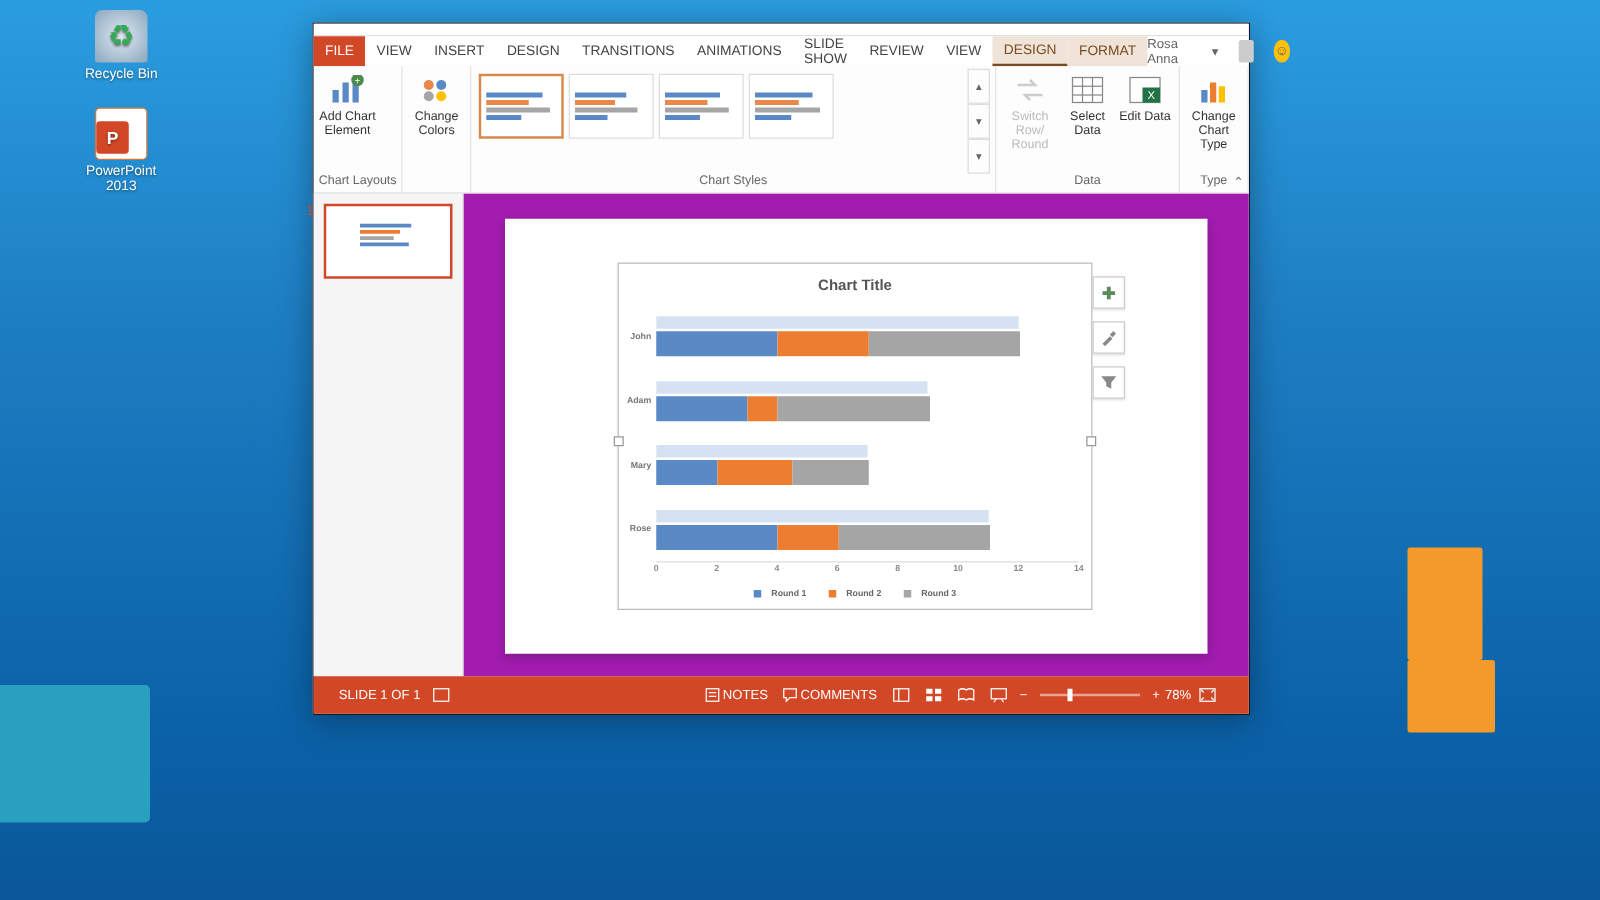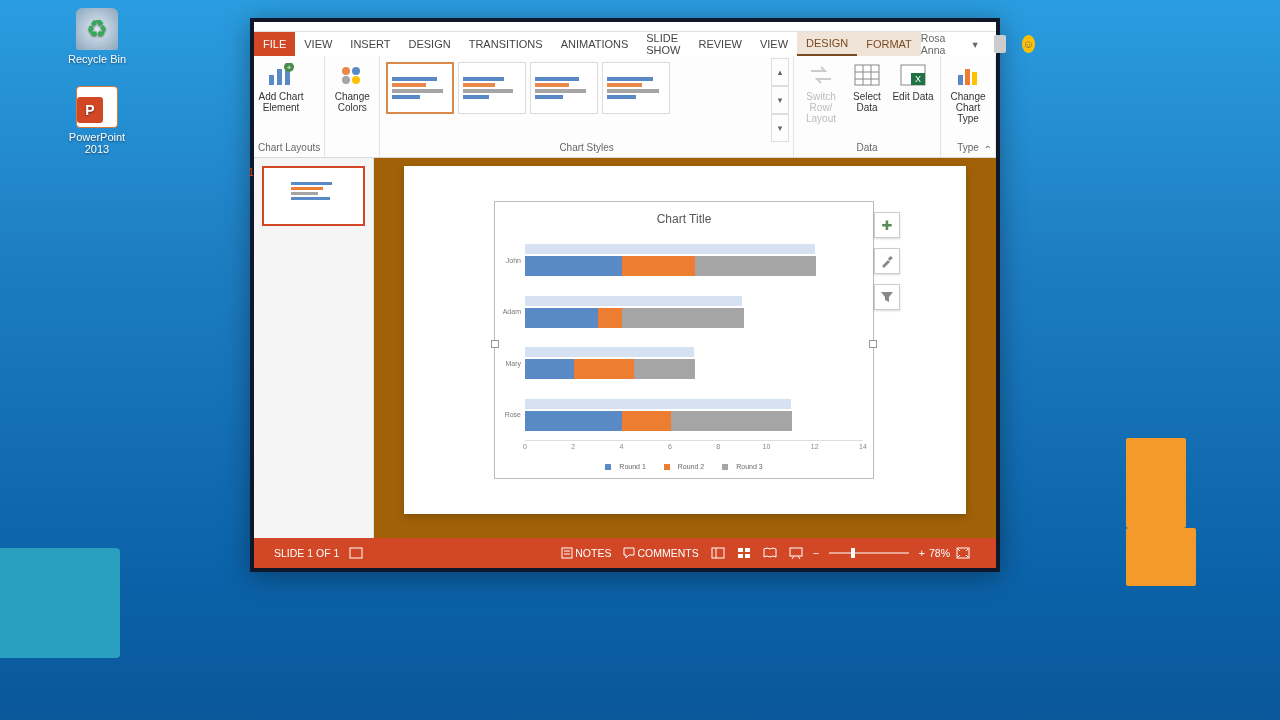--- a/index.html
+++ b/index.html
@@ -17,21 +17,21 @@
 .desk-icon { position:absolute; text-align:center; width:70px; color:#fff; font-size:11px; text-shadow:0 1px 2px rgba(0,0,0,.5); }
 .desk-icon .ic { width:42px; height:42px; margin:0 auto 3px; display:flex; align-items:center; justify-content:center; font-size:24px; }
 .recycle { top:8px; left:62px; }
 .recycle .ic { background: radial-gradient(#dfe9f2, #8aa6bd); border-radius:6px 6px 2px 2px; color:#3a5; }
 .pptx { top:86px; left:62px; }
 .pptx .ic { background:#fff; border-radius:4px; border:1px solid #d37a3a; }
 .pptx .pp { width:26px; height:26px; background:#d24726; color:#fff; border-radius:3px; display:flex; align-items:center; justify-content:center; font-weight:bold; font-size:14px; margin-left:-14px; margin-top:6px; }
 
 .window {
   position:absolute; left:250px; top:18px; width:750px; height:554px;
-  background:#f4f4f4; border:4px solid #0f172a; box-shadow:0 4px 25px rgba(0,0,0,.35);
+  background:#f4f4f4; border:1px solid #0f172a; box-shadow:0 4px 25px rgba(0,0,0,.35);
 }
 .titlebar { height:10px; background:#fff; border-bottom:1px solid #e0e0e0; }
 
 .ribbon-tabs { height:24px; background:#fff; display:flex; align-items:center; font-size:11px; }
 .tab { padding:0 9px; height:100%; display:flex; align-items:center; color:#444; cursor:pointer; }
 .tab.file { background:#d24726; color:#fff; font-weight:normal; }
 .tab.active { color:#d24726; border-bottom:2px solid #d24726; }
 .tab.contextual { background:#f0e4d8; color:#7a4a20; }
 .tab.contextual.active { color:#7a4a20; border-bottom:2px solid #7a4a20; }
 .spacer { flex:1; }
@@ -56,21 +56,21 @@
 .gallery-scroll { width:18px; display:flex; flex-direction:column; }
 .gallery-scroll div { flex:1; border:1px solid #ddd; display:flex; align-items:center; justify-content:center; font-size:9px; color:#666; cursor:pointer; }
 .collapse-caret { position:absolute; right:4px; bottom:2px; font-size:10px; color:#666; cursor:pointer; }
 
 .workspace { position:absolute; top:136px; left:0; right:0; bottom:30px; display:flex; background:#e9e9e9; }
 .thumb-panel { width:120px; background:#f5f5f5; border-right:1px solid #ddd; padding:8px; }
 .slide-thumb { border:2px solid #d24726; background:#fff; height:60px; position:relative; display:flex; align-items:center; justify-content:center; }
 .slide-thumb-num { position:absolute; left:-14px; top:0; font-size:11px; color:#d24726; }
 .thumb-chart { width:46px; height:28px; display:flex; flex-direction:column; gap:2px; }
 .thumb-chart div { height:3px; background:#5a8ac6; }
-.canvas { flex:1; background:#a16207; display:flex; align-items:flex-start; justify-content:center; padding-top:8px; position:relative; }
+.canvas { flex:1; background:#a21caf; display:flex; align-items:flex-start; justify-content:center; padding-top:20px; position:relative;font-weight:bold; }
 .slide { width:562px; height:348px; background:#fff; box-shadow:0 3px 8px rgba(0,0,0,.2); position:relative; }
 
 .chart-box { position:absolute; left:90px; top:35px; width:380px; height:278px; border:1px solid #bbb; background:#fff; }
 .chart-box::before, .chart-box::after { content:""; position:absolute; width:6px; height:6px; background:#fff; border:1px solid #999; }
 .chart-box::before { left:-4px; top:50%; }
 .chart-box::after { right:-4px; top:50%; }
 .chart-title { text-align:center; font-size:12px; color:#555; padding:10px 0 6px; }
 .plot { position:absolute; left:30px; right:10px; top:30px; bottom:40px; }
 .row { position:absolute; left:0; right:0; height:40px; display:flex; align-items:center; }
 .cat-label { position:absolute; left:-24px; font-size:7px; color:#777; width:20px; text-align:right; }
@@ -216,21 +216,21 @@
     </div>
 
     <div class="ribbon-group">
       <div class="group-buttons">
         <div class="big-btn disabled">
           <div class="icon">
             <svg width="28" height="24">
                 <path d="M4 8 h14 l-4 -4 M24 16 h-14 l4 4" stroke="#ccc" fill="none" stroke-width="2"></path>
               </svg>
           </div>
-          <span>Switch Row/ Layout</span>
+          <span>Switch Row/ Round</span>
         </div>
         <div class="big-btn">
           <div class="icon">
             <svg width="28" height="24">
                 <rect x="2" y="2" width="24" height="20" fill="#fff" stroke="#888"></rect>
                 <line x1="2" y1="9" x2="26" y2="9" stroke="#888"></line>
                 <line x1="2" y1="16" x2="26" y2="16" stroke="#888"></line>
                 <line x1="10" y1="2" x2="10" y2="22" stroke="#888"></line>
                 <line x1="18" y1="2" x2="18" y2="22" stroke="#888"></line>
               </svg>

